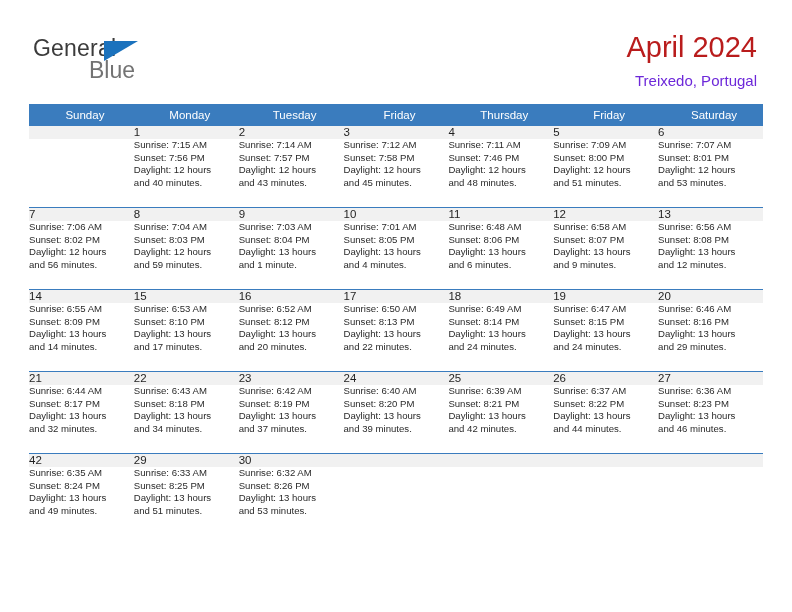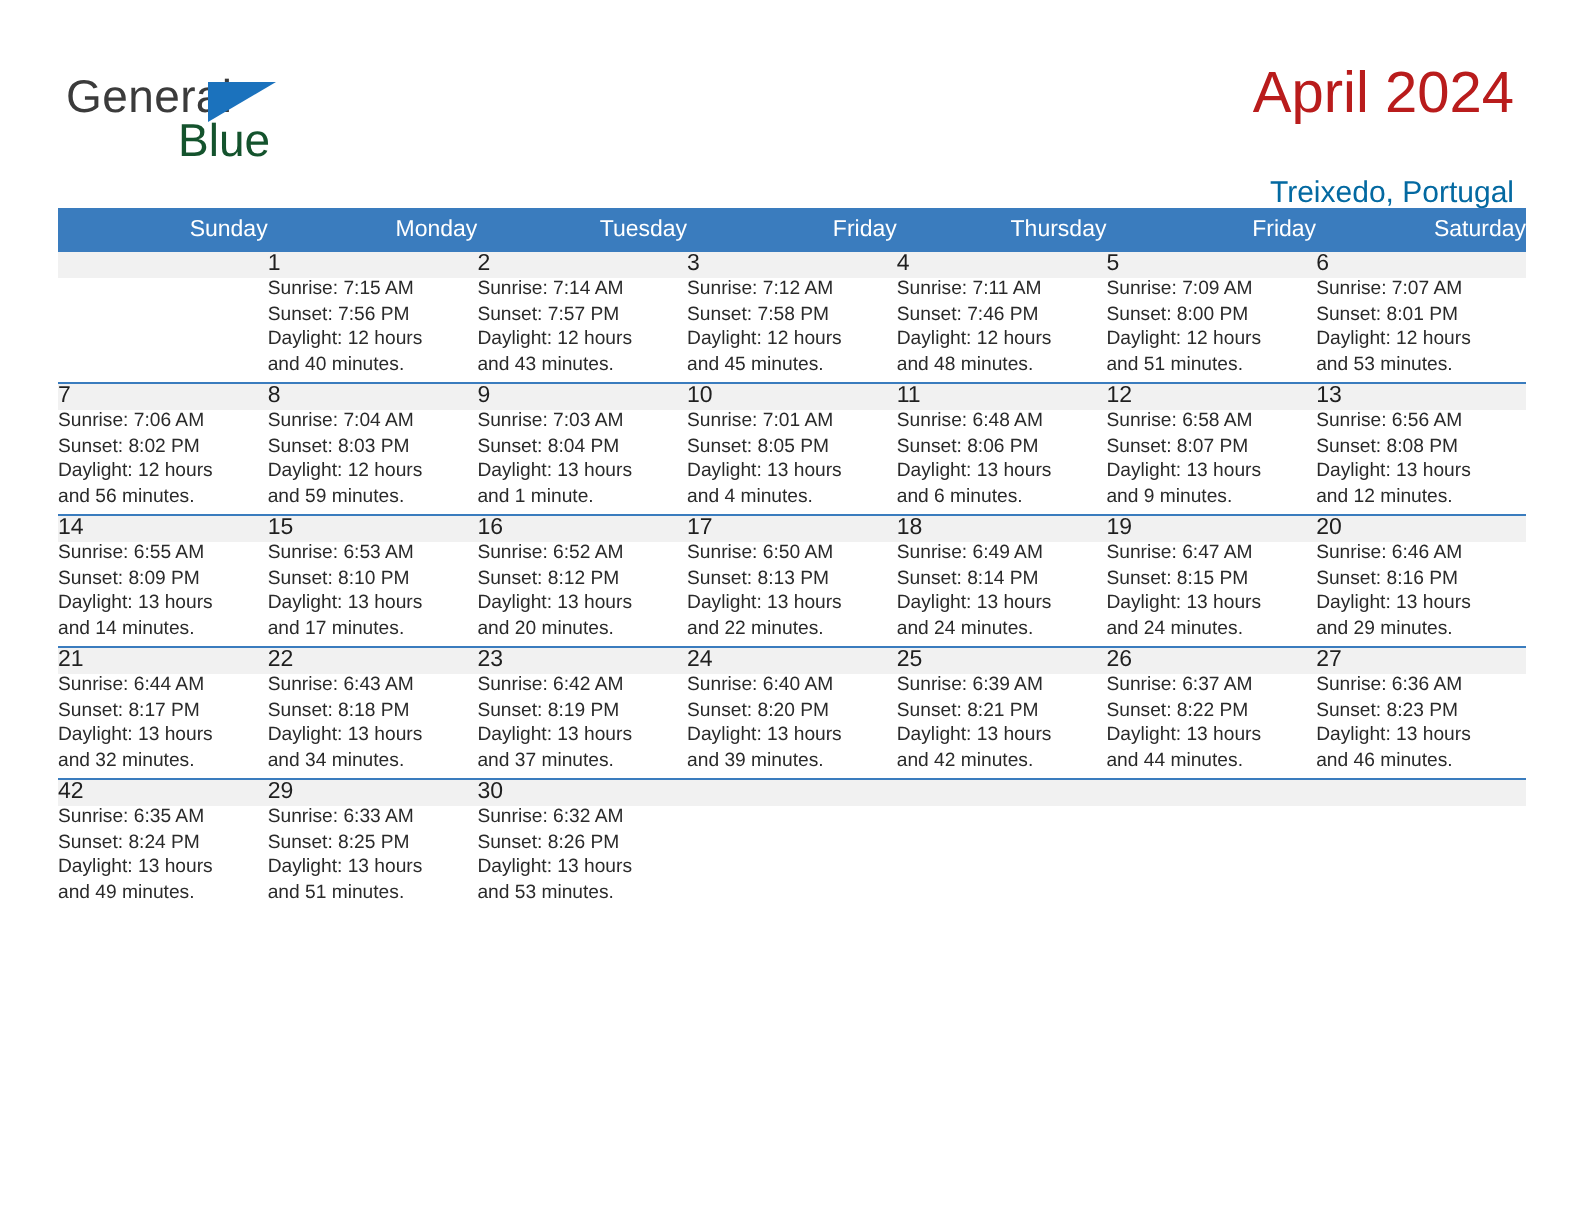--- a/index.html
+++ b/index.html
@@ -54,58 +54,58 @@
     width: 0;
     height: 0;
     border-left: 34px solid #1b72bd;
     border-bottom: 20px solid transparent;
   }
   .brand-blue {
     position: absolute;
     left: 56px;
     top: 22px;
     font-size: 23px;
-    color: #14532d;
+    color: #737373;
     line-height: 24px;
   }
   .title-block {
     position: absolute;
     right: 35px;
     top: 30px;
     text-align: right;
   }
   .cal-title {
     font-size: 29px;
     color: #b91c1c;
     line-height: 34px;
     white-space: nowrap;
   }
   .cal-subtitle {
     font-size: 15px;
-    color: #0369a1;
+    color: #6d28d9;
     line-height: 20px;
-    margin-top: 23px;
+    margin-top: 7px;
     white-space: nowrap;
   }
 
   
   .calendar {
     position: absolute;
     left: 29px;
     top: 104px;
     width: 734px;
     border-collapse: collapse;
     table-layout: fixed;
   }
   .calendar th {
     background: #3a7cbe;
     color: #ffffff;
     font-size: 11.5px;
     font-weight: normal;
-    text-align: right;
+    text-align: center;
     padding: 5px 0 5px 7px;
     height: 11px;
     border: none;
   }
   .calendar td {
     vertical-align: top;
     padding: 0;
     border: none;
     width: 104.85px;
   }
@@ -125,21 +125,21 @@
     line-height: 13px;
   }
   .daynum.empty {
     background: #f1f1f1;
   }
   .details {
     padding: 4px 5px 5px 7px;
     font-size: 9.6px;
     line-height: 12.6px;
     color: #2a2a2a;
-    height: 52px;
+    height: 68px;
     box-sizing: border-box;
     margin-top: 40px;
   }
   .details div { white-space: nowrap; }
   .cell-empty { background: #ffffff; }
 </style>
 </head>
 <body>
 
 <div class="page">

